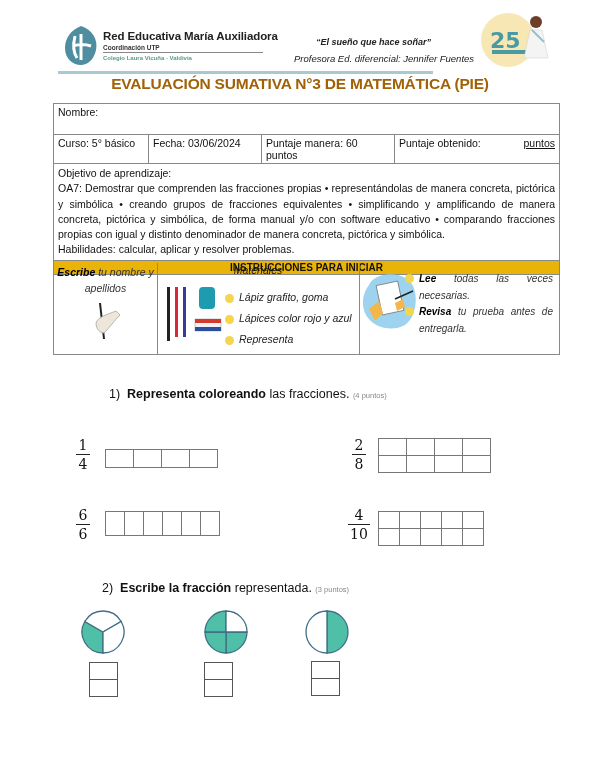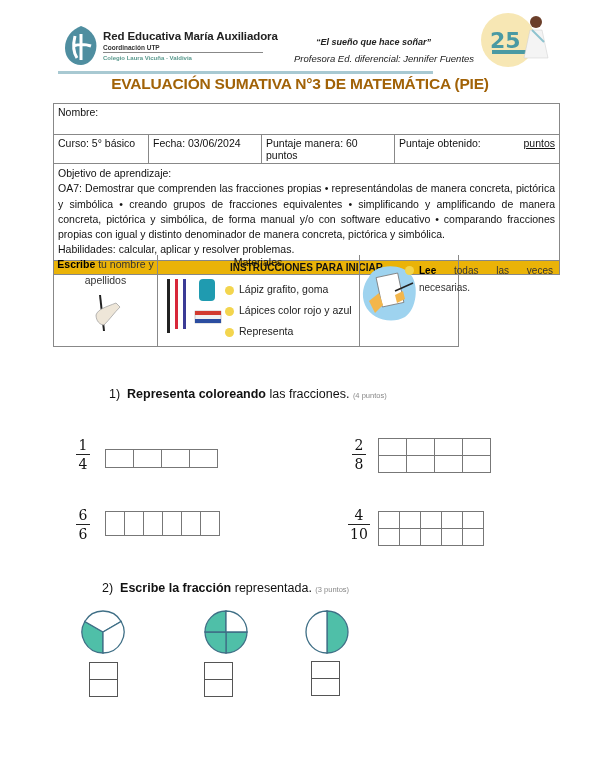--- a/index.html
+++ b/index.html
@@ -88,21 +88,21 @@
       <div><span class="b">OA7</span><span>: Demostrar que comprenden las fracciones propias • representándolas de manera concreta, pictórica y simbólica • creando grupos de fracciones equivalentes • simplificando y amplificando de manera concreta, pictórica y simbólica, de forma manual y/o con software educativo • comparando fracciones propias con igual y distinto denominador de manera concreta, pictórica y simbólica.</span></div>
       <div><span class="b">Habilidades:</span><span> calcular, aplicar y resolver problemas.</span></div>
     </td>
   </tr>
   <tr>
     <td colspan="4" class="instr-head">INSTRUCCIONES PARA INICIAR</td>
   </tr>
 </tbody>
   </table>
 
-<div class="abs" style="left:53px; top:255px; width:406px; height:92px; border:1px solid #888; border-top:none; box-sizing:border-box;">
+<div class="abs" style="left:53px; top:263px; width:507px; height:92px; border:1px solid #888; border-top:none; box-sizing:border-box;font-style:italic;">
   <div class="abs cell-name-instr" style="left:0; top:0; width:103px; height:91px; border-right:1px solid #888; font-size:10.5px; padding-top:1px;">
     <span class="b" style="font-weight:normal;color:#000;"><b>Escribe</b></span><span style="color:#333;"> tu nombre y apellidos</span>
     <svg class="abs" style="left:36px; top:38px;" width="34" height="40" viewBox="0 0 34 40">
       <line x1="10" y1="2" x2="14" y2="38" stroke="#222" stroke-width="2"></line>
       <path d="M6 22 C8 16 16 14 26 10 L30 14 C24 20 20 26 14 32 C10 32 6 28 6 22 Z" fill="#eee6d8" stroke="#999" stroke-width="0.7"></path>
     </svg>
   </div>
   <div class="abs" style="left:103px; top:0; width:202px; height:91px; border-right:1px solid #888;">
     <div style="text-align:center; font-size:10.5px; margin-top:1px;">Materiales</div>
     <svg class="abs" style="left:6px; top:20px;" width="60" height="60" viewBox="0 0 60 60">
@@ -123,20 +123,21 @@
   <div class="abs" style="left:305px; top:0; width:200px; height:91px;">
     <svg class="abs" style="left:2px; top:6px;" width="58" height="64" viewBox="0 0 58 64">
       <path d="M8 16 C14 2 42 2 50 14 C58 24 56 48 44 56 C30 64 10 58 4 44 C0 34 2 24 8 16 Z" fill="#9ed3ef"></path>
       <rect x="18" y="14" width="22" height="30" fill="#fff" stroke="#777" stroke-width="0.8" transform="rotate(-12 29 29)"></rect>
       <line x1="34" y1="30" x2="52" y2="22" stroke="#222" stroke-width="1.5"></line>
       <path d="M8 40 L18 32 L22 44 L14 52 Z" fill="#f3b64b"></path>
       <path d="M34 34 L42 30 L44 38 L36 42 Z" fill="#f3b64b"></path>
     </svg>
     <div class="abs" style="left:60px; top:8px; width:134px; font-size:10px; line-height:16.5px; color:#333; text-align:justify;">
       <div style="position:relative;"><span class="dot abs" style="left:-14px; top:3px;"></span><b style="color:#000;">Lee</b><span> todas las veces necesarias.</span></div>
+      <div style="position:relative;"><span class="dot abs" style="left:-14px; top:3px;"></span><b style="color:#000;">Revisa</b><span> tu prueba antes de entregarla.</span></div>
     </div>
   </div>
 </div>
 
 <div class="abs q" style="left:109px; top:387px;">
   <span>1)</span>&nbsp;
   <b>Representa coloreando</b><span> las fracciones.</span>
   <span class="pts">(4 puntos)</span>
 </div>
 

